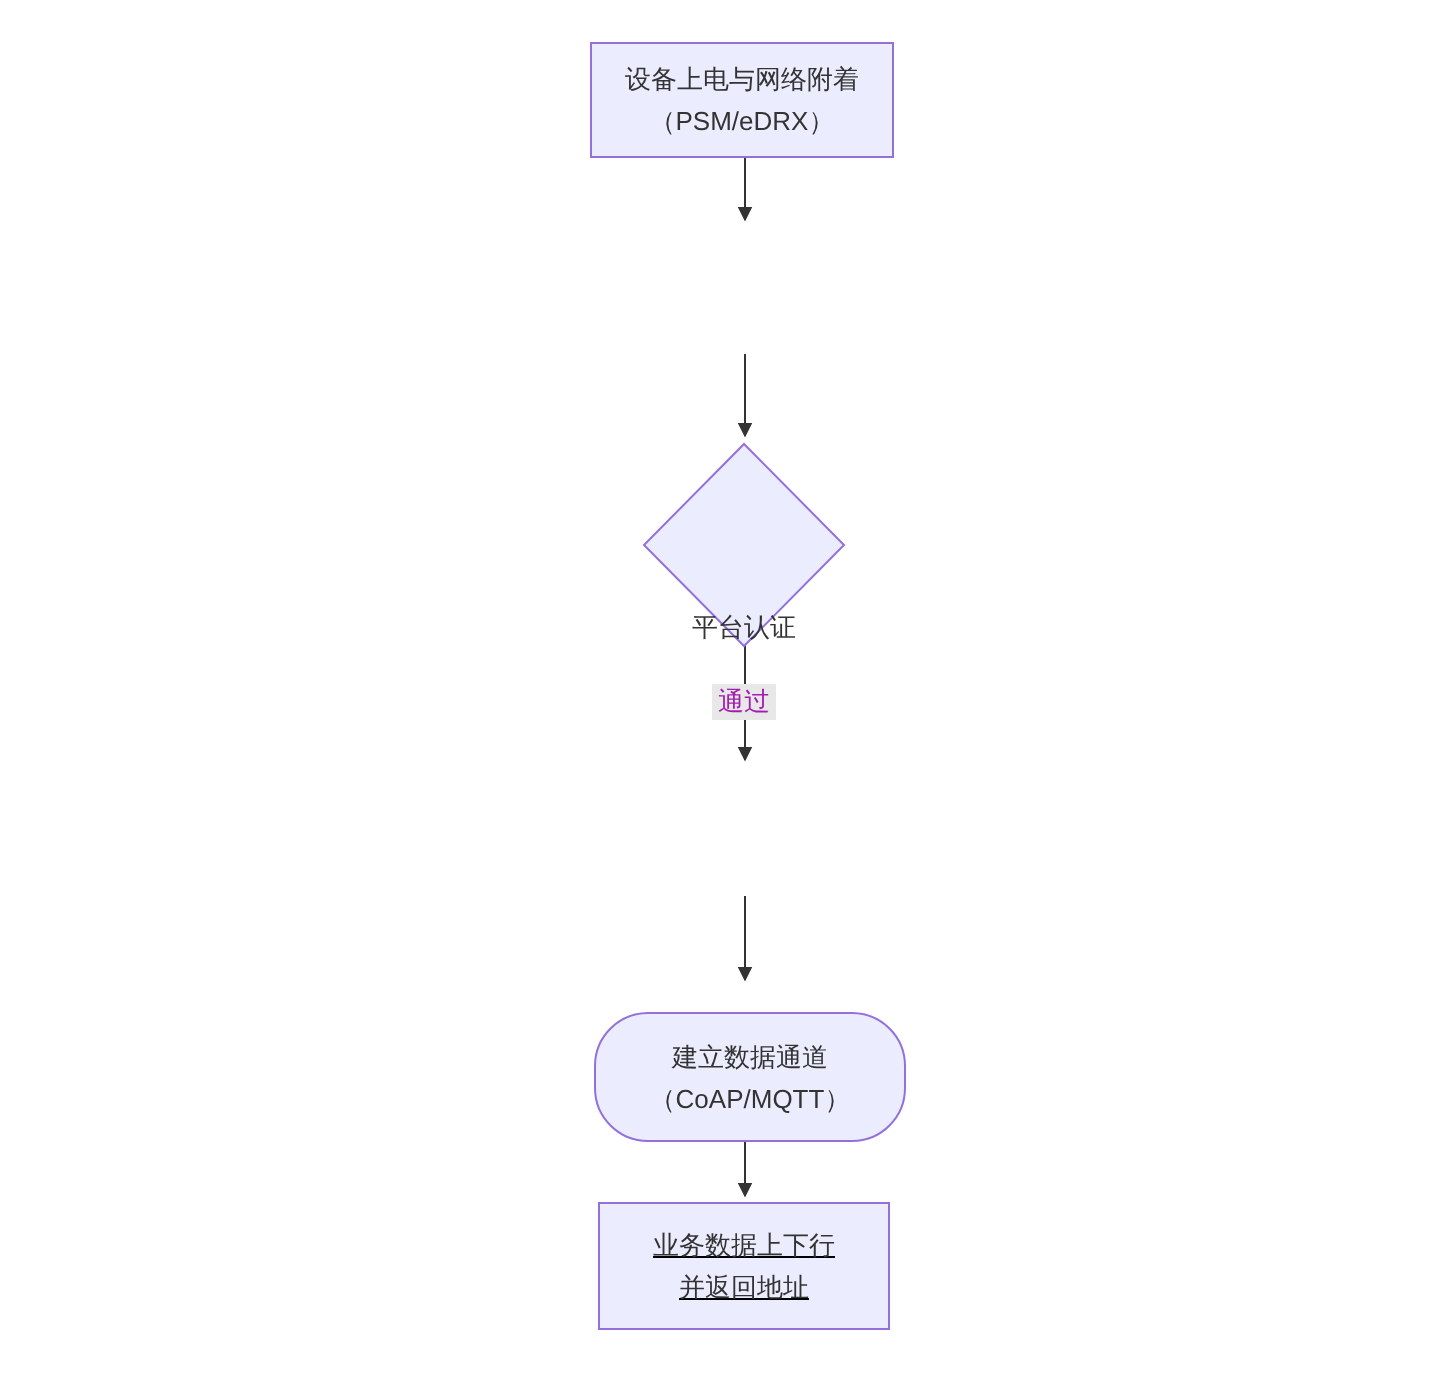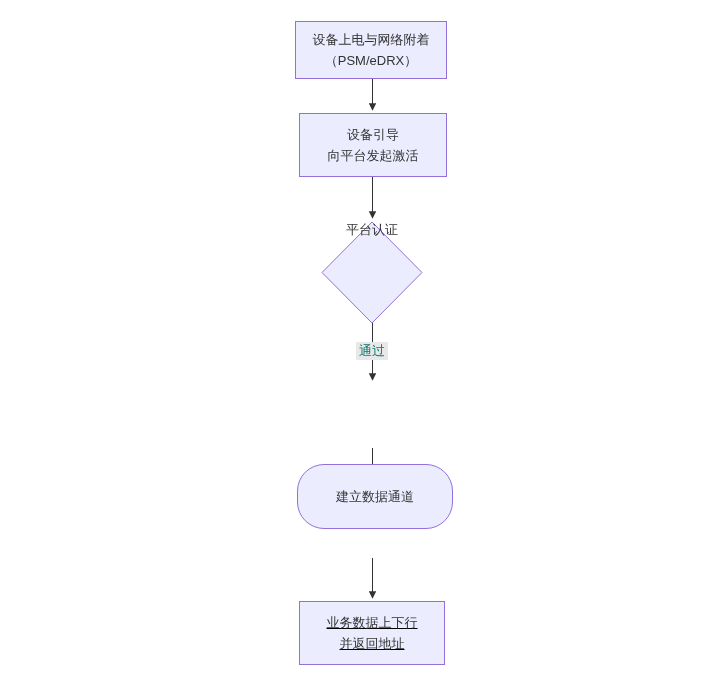--- a/index.html
+++ b/index.html
@@ -32,32 +32,32 @@
     color: #333333;
     font-size: 13px;
     line-height: 21px;
     white-space: nowrap;
   }
   .diamond-label {
     position: absolute;
     left: 321px; top: 221px;
     width: 102px; height: 102px;
     display: flex;
-    align-items: flex-start;
+    align-items: flex-end;
     justify-content: center;
     color: #333333;
     font-size: 13px;
     white-space: nowrap;
   }
   .edge-label {
     position: absolute;
     left: 372px; top: 351px;
     transform: translate(-50%, -50%);
     background: #e8e8e8;
-    color: #0f766e;
+    color: #a21caf;
     font-size: 13px;
     line-height: 16px;
     padding: 1px 3px;
     white-space: nowrap;
   }
 </style>
 </head>
 <body>
 
 <div class="canvas">
@@ -74,34 +74,31 @@
     <path d="M372.5,448 L372.5,490" stroke="#333333" stroke-width="1" fill="none" marker-end="url(#arrowhead)"></path>
     <path d="M372.5,558 L372.5,598" stroke="#333333" stroke-width="1" fill="none" marker-end="url(#arrowhead)"></path>
     <polygon points="372,222 422,272.5 372,323 322,272.5" fill="#ECECFF" stroke="#9370DB" stroke-width="1"></polygon>
   </svg>
 
   <div class="node rect" style="left:295px; top:21px; width:152px; height:58px;">
     <div class="line">设备上电与网络附着</div>
     <div class="line">（PSM/eDRX）</div>
   </div>
 
-  <div class="node rect" style="left:299px; top:113px; width:148px; height:64px;">
-    <div class="line">设备引导</div>
-    <div class="line">向平台发起激活</div>
-  </div>
 
   <div class="diamond-label">
     <span class="line">平台认证</span>
   </div>
 
   <div class="edge-label">通过</div>
 
 
-  <div class="node rect" style="left:297px; top:464px; width:156px; height:65px;border-radius:27px;">
+  <div class="node rect" style="left:297px; top:506px; width:156px; height:65px;border-radius:27px;">
     <div class="line">建立数据通道</div>
+    <div class="line">（CoAP/MQTT）</div>
   </div>
 
   <div class="node rect" style="left:299px; top:601px; width:146px; height:64px;text-decoration:underline;">
     <div class="line">业务数据上下行</div>
     <div class="line">并返回地址</div>
   </div>
 
 </div>
 
 </body></html>

